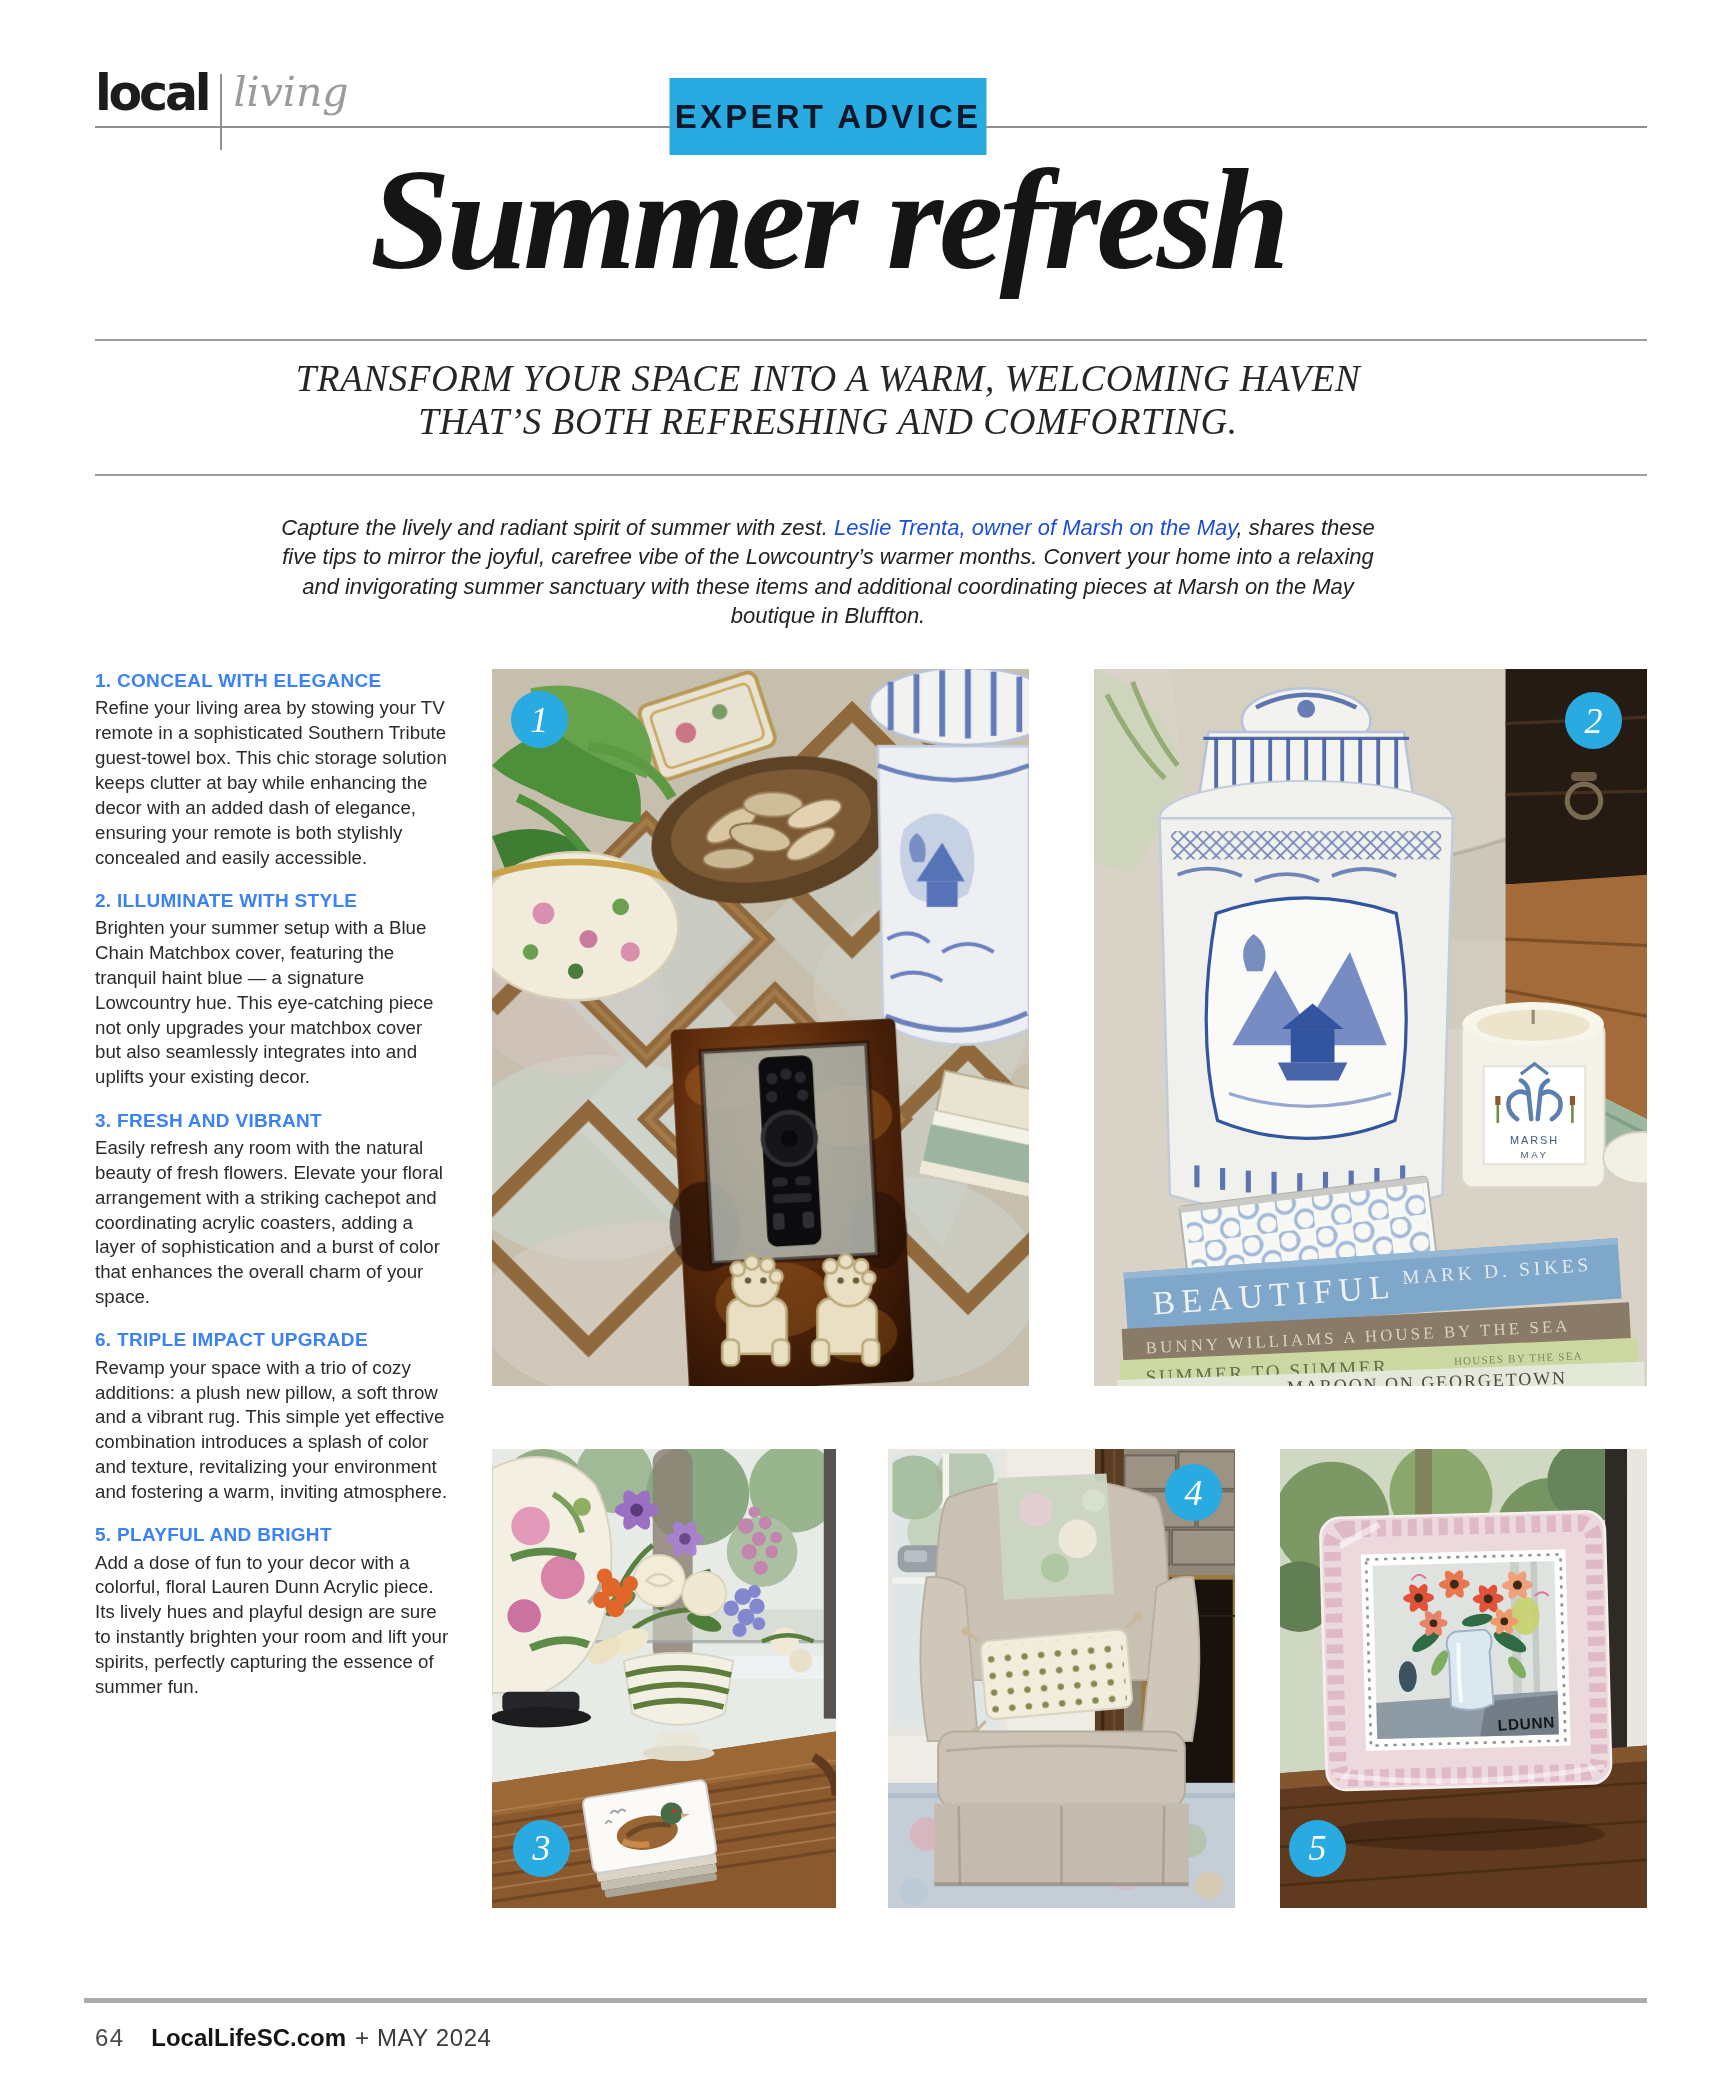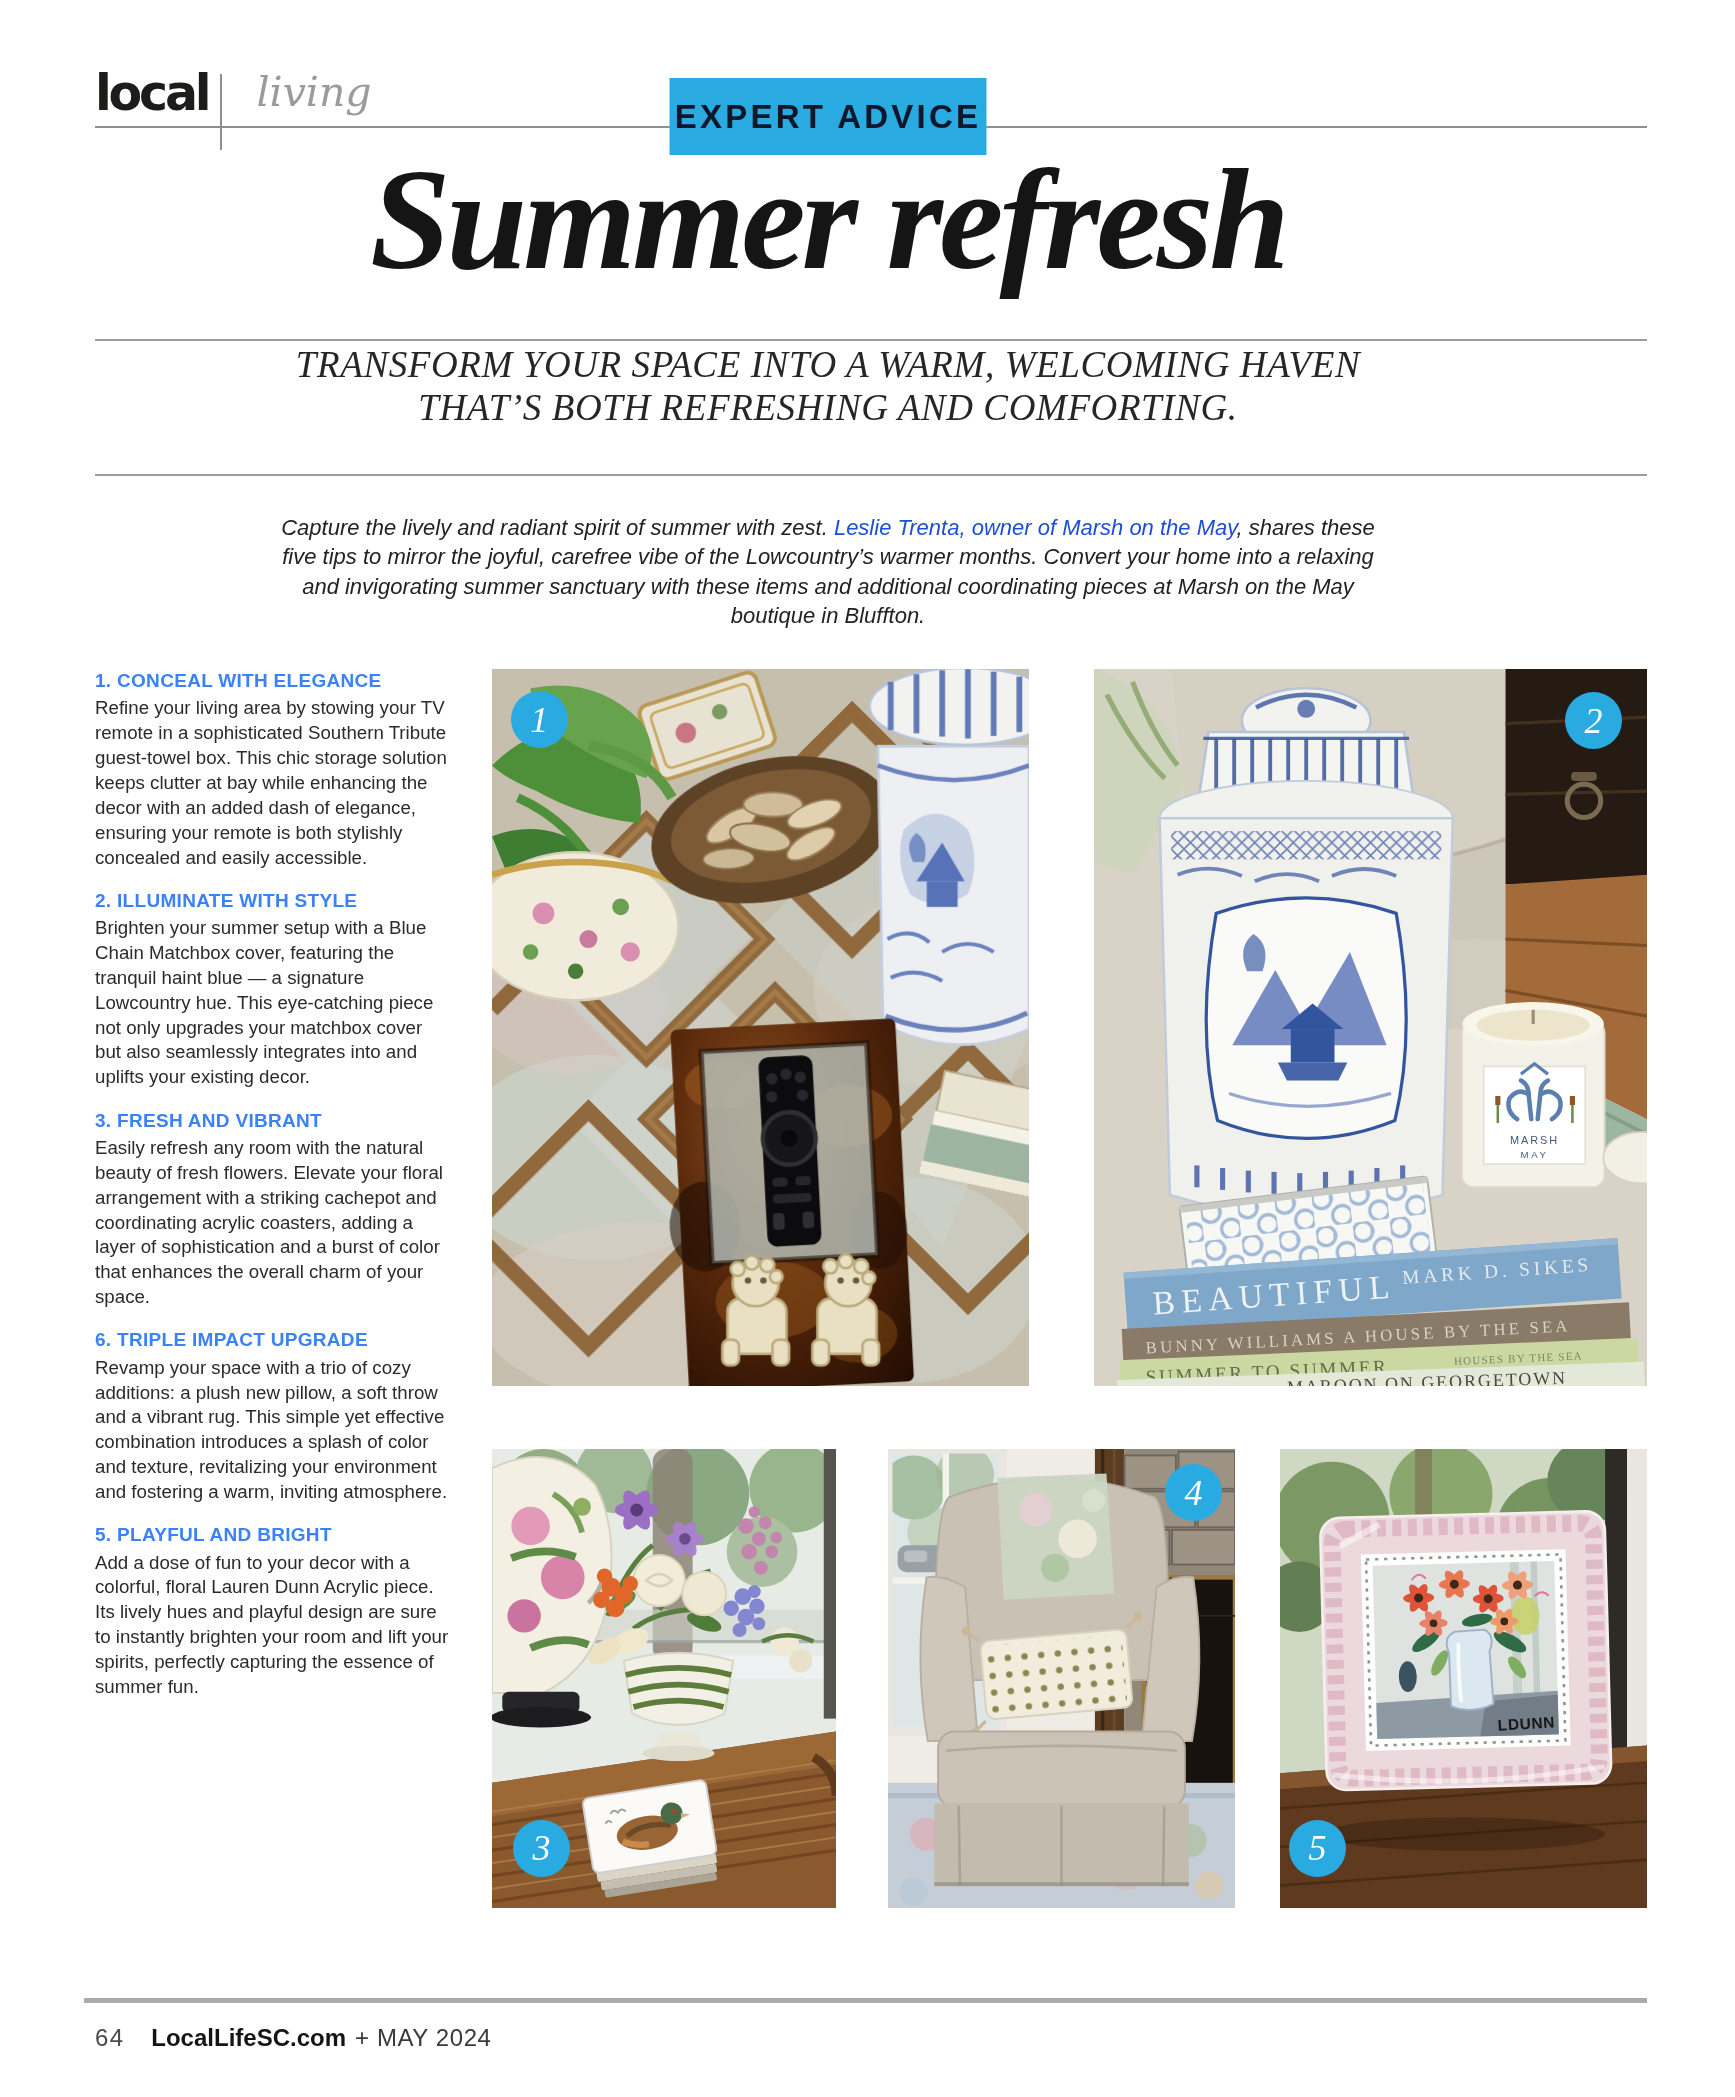--- a/index.html
+++ b/index.html
@@ -5,34 +5,34 @@
   html,body { margin:0; padding:0; background:#ffffff; }
   .page { position:relative; width:1656px; height:2097px; background:#ffffff;
           font-family:"Liberation Sans", sans-serif; color:#231f20; overflow:hidden; }
 
   
   .logo { position:absolute; left:95px; top:69px; display:flex; align-items:flex-start; gap:11.6px; }
   .logo-local { font-family:"DejaVu Sans", sans-serif; font-weight:bold; font-size:49px; line-height:1;
                 letter-spacing:-3.2px; color:#1c1c1a; }
   .logo-divider { width:1.9px; height:76px; background:#8f8f8f; margin-top:5.1px; }
   .logo-living { font-family:"DejaVu Serif", serif; font-style:italic; font-size:41px; line-height:1;
-                 color:#9b9b9b; margin-top:2.6px;margin-left:23px; }
+                 color:#9b9b9b; margin-top:2.6px; }
   .header-rule { position:absolute; left:95px; top:126px; width:1552px; height:1.9px; background:#8f8f8f; }
   .expert-badge { position:absolute; left:50%; transform:translateX(-50%); top:78px; width:317px; height:77px;
                   background:#29abe2; color:#0f172a; display:flex; align-items:center; justify-content:center;
                   font-size:33px; font-weight:bold; letter-spacing:3.2px; }
 
   
   .title { position:absolute; left:0; right:0; top:140px; margin:0; text-align:center; font-weight:bold;
            font-family:"Liberation Serif", serif; font-style:italic; font-size:145px; line-height:1.1;
            letter-spacing:-3.9px; color:#151515; }
   .rule { position:absolute; left:95px; width:1552px; height:1.9px; background:#9c9c9c; }
   .rule-a { top:339px; }
   .rule-b { top:474px; }
-  .subtitle { position:absolute; left:0; right:0; top:344px; text-align:center;
+  .subtitle { position:absolute; left:0; right:0; top:358px; text-align:center;
               font-family:"Liberation Serif", serif; font-style:italic; font-size:37px; line-height:1.16;
               letter-spacing:0.6px; color:#262626; }
 
   
   .intro { position:absolute; left:50%; transform:translateX(-50%); top:513px; width:1094px; margin:0;
            text-align:center; font-style:italic; font-size:22px; line-height:1.33; color:#222222; }
   .intro .hl { color:#1d4ed8; font-weight:normal; }
 
   
   .tips { position:absolute; left:95px; top:670px; width:355px; }

